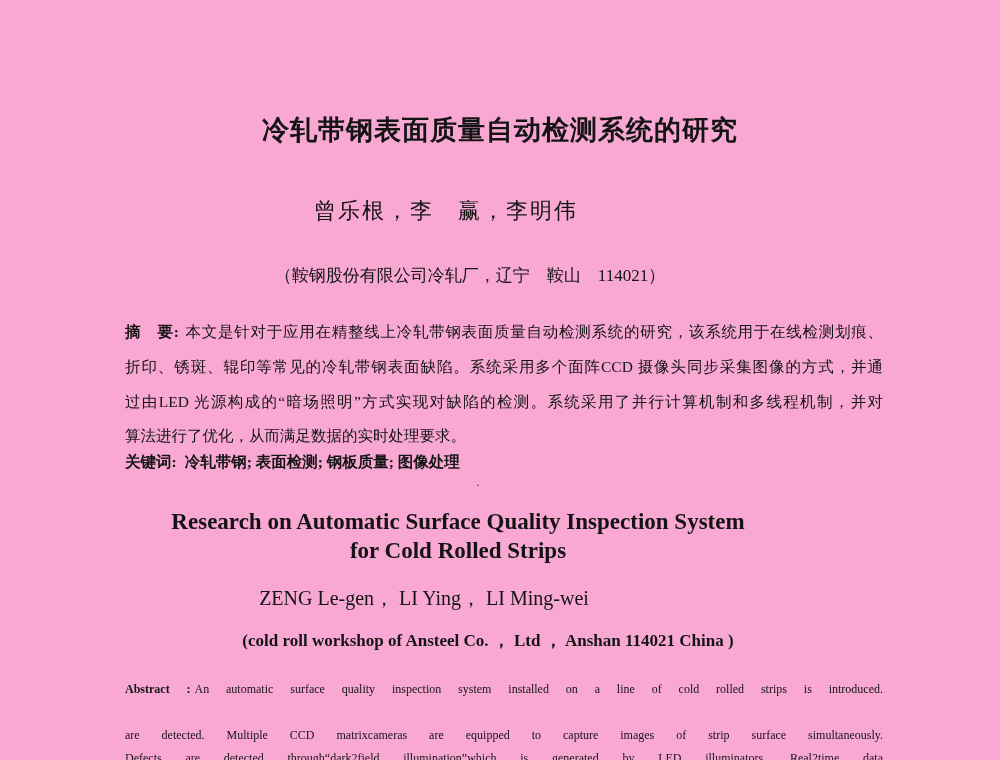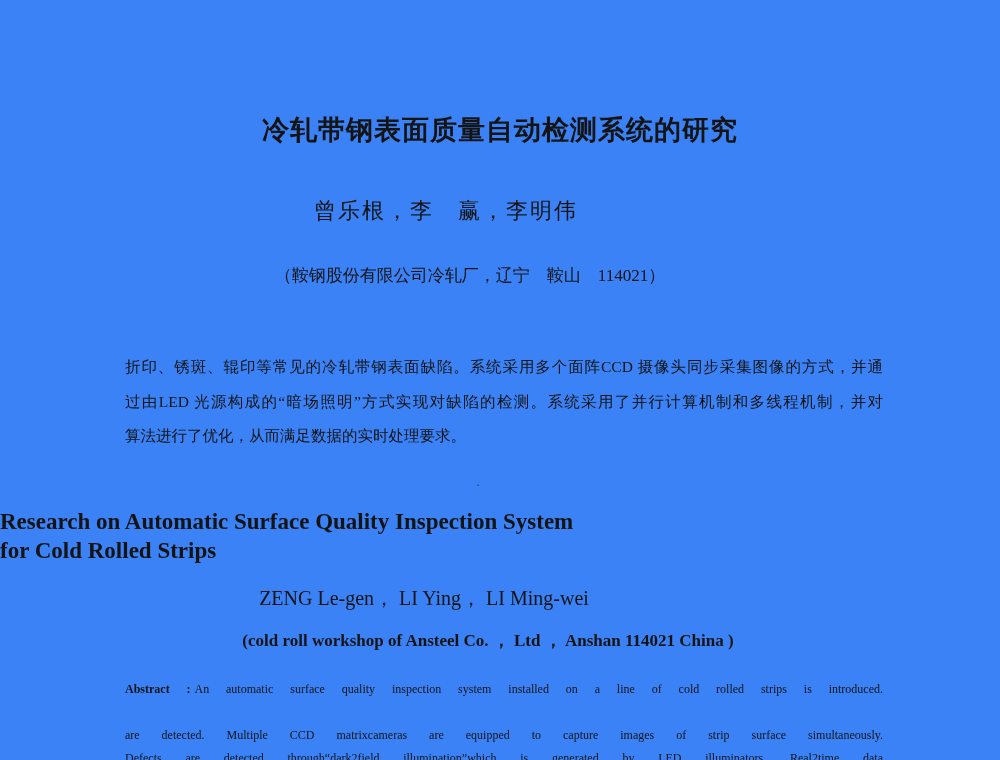--- a/index.html
+++ b/index.html
@@ -1,21 +1,21 @@
 <!DOCTYPE html>
 <html><head>
 <meta charset="utf-8">
 <style>
   html, body { margin: 0; padding: 0; background: #e8e8e8; }
   .page {
     position: relative;
     width: 1000px;
     height: 760px;
     margin: 0 auto;
-    background: #3b82f6;
+    background: #f9a8d4;
     color: #141414;
     overflow: hidden;
   }
   
   .zh-title {
     position: absolute;
     top: 112px; left: 0; width: 1000px;
     text-align: center;
     font-family: "DejaVu Sans", sans-serif;
     font-weight: bold;
@@ -54,20 +54,21 @@
   .dot {
     position: absolute;
     font-family: "Liberation Serif", serif;
     font-size: 12px;
     color: #333;
   }
   
   .en-title {
     position: absolute;
     top: 507px; left: 0; width: 916px;
+    text-align: center;
     font-family: "Liberation Serif", serif;
     font-weight: bold;
     font-size: 23px;
     line-height: 29px;
     margin: 0;
   }
   .en-authors {
     position: absolute;
     top: 585px; left: 0; width: 848px;
     text-align: center;
@@ -95,24 +96,30 @@
 <body>
 
 <div class="page">
 
   <h1 class="zh-title">冷轧带钢表面质量自动检测系统的研究</h1>
 
   <div class="zh-authors">曾乐根，李　赢，李明伟</div>
 
   <div class="zh-affiliation">（鞍钢股份有限公司冷轧厂，辽宁　鞍山　114021）</div>
 
+  <div class="zh-abs-line justified" style="top:320px">
+    <b>摘　要:</b><span>本文是针对于应用在精整线上冷轧带钢表面质量自动检测系统的研究，该系统用于在线检测划痕、</span>
+  </div>
   <div class="zh-abs-line justified" style="top:355px">折印、锈斑、辊印等常见的冷轧带钢表面缺陷。系统采用多个面阵CCD 摄像头同步采集图像的方式，并通</div>
   <div class="zh-abs-line" style="top:424px">算法进行了优化，从而满足数据的实时处理要求。</div>
   <div class="zh-abs-line justified" style="top:390px">过由LED 光源构成的“暗场照明”方式实现对缺陷的检测。系统采用了并行计算机制和多线程机制，并对</div>
 
+  <div class="zh-kw-line" style="top:450px">
+    <b>关键词:</b><span>冷轧带钢; 表面检测; 钢板质量; 图像处理</span>
+  </div>
 
   <span class="dot" style="top:478px; left:476px">·</span>
 
   <h2 class="en-title">
     <span>Research on Automatic Surface Quality Inspection System</span><br>
     <span>for Cold Rolled Strips</span>
   </h2>
 
   <span class="dot" style="top:594px; left:330px">·</span>
 

